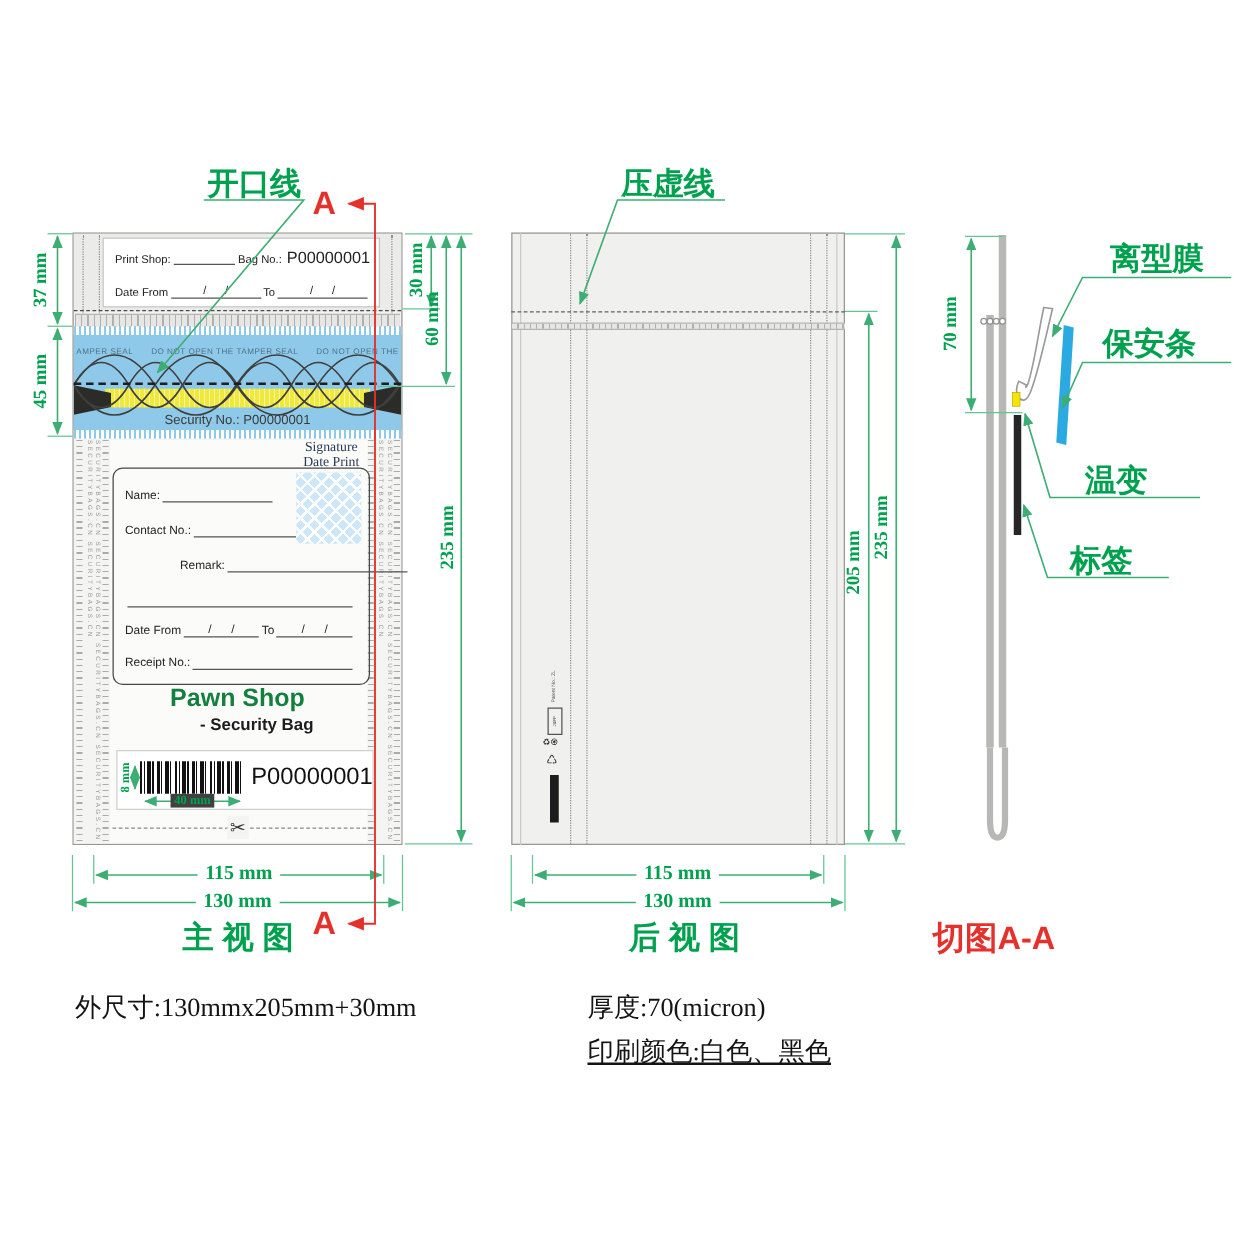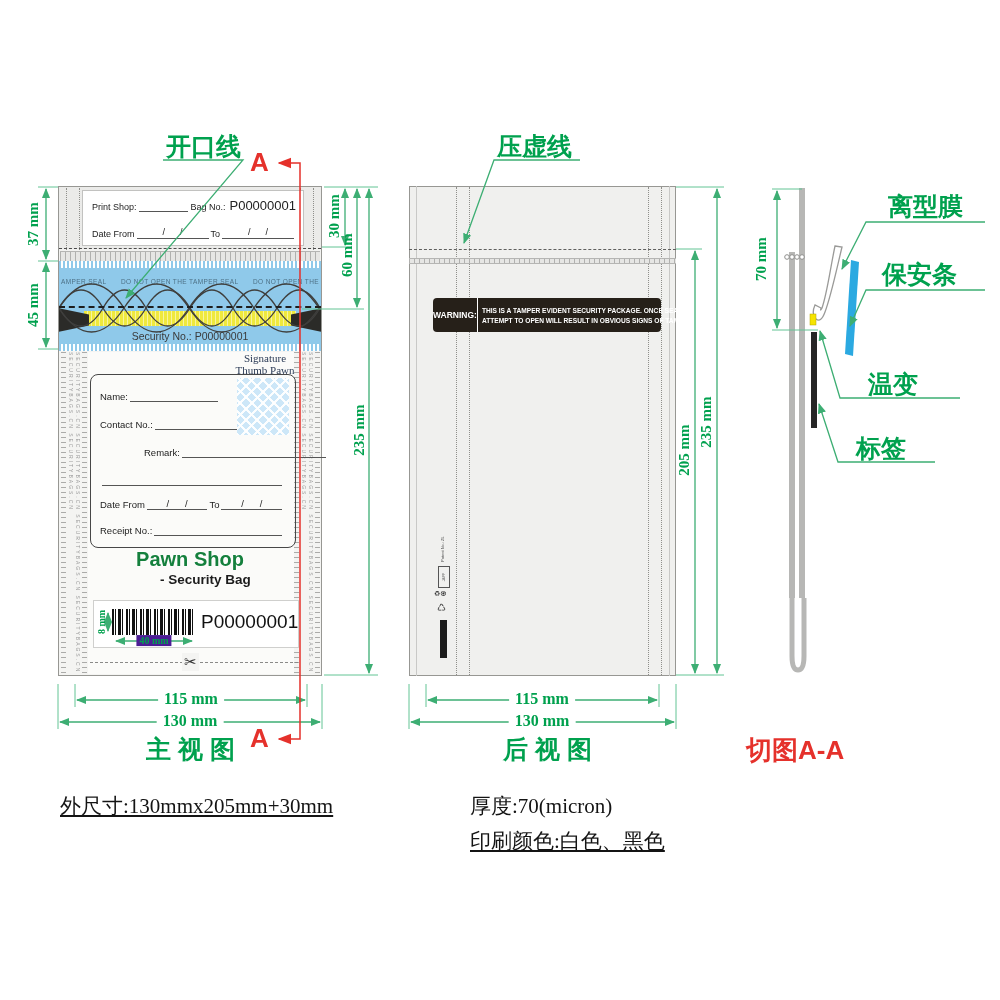--- a/index.html
+++ b/index.html
@@ -86,21 +86,21 @@
   </div>
   <div class="vstrip" style="left:294px;top:352px;width:26px;height:322px;">
     <div class="vticks"></div>
     <div class="vmicro">SECURITYBAGS.CN SECURITYBAGS.CN SECURITYBAGS.CN SECURITYBAGS.CN SECURITYBAGS.CN SECURITYBAGS.CN</div>
     <div class="vticks"></div>
   </div>
   <div class="abs" style="left:88px;top:352px;width:206px;height:322px;background:#fbfbf9;"></div>
 
   <div class="abs" style="left:233px;top:352px;width:64px;text-align:center;font:11px 'Liberation Serif',serif;color:#2a3a55;line-height:12px;z-index:5;">
     <div>Signature</div>
-    <div>Thumb Pawn</div>
+    <div>Date Print</div>
   </div>
   <div class="abs" style="left:237px;top:378px;width:52px;height:57px;z-index:5;background-color:#cde7f8;background-image:repeating-linear-gradient(45deg,rgba(255,255,255,.95) 0 2px,transparent 2px 8px),repeating-linear-gradient(-45deg,rgba(255,255,255,.95) 0 2px,transparent 2px 8px);"></div>
 
   <div class="abs" style="left:90px;top:374px;width:204px;height:172px;border:1.5px solid #474747;border-radius:8px;"></div>
   <div class="frow" style="left:100px;top:390px;width:120px;">
     <span>Name:</span>
     <span class="uline"></span>
   </div>
   <div class="frow" style="left:100px;top:418px;width:140px;">
     <span>Contact No.:</span>
@@ -124,40 +124,33 @@
     <span class="uline"></span>
   </div>
 
   <div class="abs" style="left:59px;top:548px;width:262px;text-align:center;font:bold 20px 'Liberation Sans',sans-serif;color:#15803d;text-shadow:0 0 3px #fff,0 0 3px #fff;z-index:5;">Pawn Shop</div>
   <div class="abs" style="left:160px;top:572px;font:bold 13.5px 'Liberation Sans',sans-serif;color:#1c1c1c;text-shadow:0 0 3px #fff;z-index:5;">- Security Bag</div>
 
   <div class="abs" style="left:93px;top:600px;width:204px;height:46px;background:#fff;border:1px solid #cfcfcd;z-index:5;"></div>
   <div class="abs" style="left:112px;top:609px;width:84px;height:26px;z-index:6;background:repeating-linear-gradient(90deg,#111 0 2px,#fff 2px 3px,#111 3px 4px,#fff 4px 6px,#111 6px 9px,#fff 9px 10px,#111 10px 11px,#fff 11px 14px);"></div>
   <div class="abs" style="left:201px;top:611px;font:19px 'Liberation Sans',sans-serif;color:#111;z-index:6;">P00000001</div>
   <div class="rdim" style="left:101px;top:622px;font-size:10px;">8 mm</div>
-  <div class="hdim" style="left:154px;top:641px;font-size:10px;padding:0 3px;background:#4c1d95;">40 mm</div>
+  <div class="hdim" style="left:154px;top:641px;font-size:10px;padding:0 3px;background:#404040;">40 mm</div>
 
   <div class="abs" style="left:90px;top:662px;width:208px;height:0;border-top:1px dashed #8a8a88;z-index:5;"></div>
   <span class="abs" style="left:182px;top:653px;font-size:15px;color:#333;z-index:6;background:#f4f4f2;padding:0 2px;">✂</span>
 
   <div class="bag" style="left:409px;top:186px;width:267px;height:490px;background:#f0f0ee;"></div>
   <div class="abs" style="left:416px;top:186px;width:1px;height:490px;background:#c9c9c7;"></div>
   <div class="abs" style="left:669px;top:186px;width:1px;height:490px;background:#c9c9c7;"></div>
   <div class="channel" style="left:456px;top:187px;width:14px;height:488px;"></div>
   <div class="channel" style="left:648px;top:187px;width:14px;height:488px;"></div>
   <div class="abs" style="left:409px;top:249px;width:267px;height:0;border-top:1.5px dashed #5f5f5d;"></div>
   <div class="abs ticksH" style="left:409px;top:258px;width:267px;height:4px;border-top:1px solid #b5b5b3;border-bottom:1px solid #b5b5b3;"></div>
 
-  <div class="abs" style="left:433px;top:298px;width:228px;height:34px;background:#262019;border-radius:4px;display:flex;align-items:stretch;z-index:5;">
-    <div style="width:56px;display:flex;align-items:center;justify-content:center;font:bold 8.5px 'Liberation Sans',sans-serif;color:#fff;border-right:1px solid #fff;">WARNING:</div>
-    <div style="flex:1;display:flex;flex-direction:column;justify-content:center;padding:0 4px;">
-      <div style="font:bold 6.6px 'Liberation Sans',sans-serif;color:#fff;white-space:nowrap;">THIS IS A TAMPER EVIDENT SECURITY PACKAGE. ONCE SEALED,ANY</div>
-      <div style="font:bold 6.6px 'Liberation Sans',sans-serif;color:#fff;white-space:nowrap;margin-top:3px;">ATTEMPT TO  OPEN WILL RESULT IN OBVIOUS SIGNS OF TAMPERING.</div>
-    </div>
-  </div>
 
   <div class="micro" style="left:440px;top:562px;transform:rotate(-90deg);transform-origin:left top;">Patent No.: ZL</div>
   <div class="abs" style="left:438px;top:566px;width:10px;height:20px;border:1px solid #555;display:flex;align-items:center;justify-content:center;">
     <span style="font-size:3.5px;color:#444;transform:rotate(-90deg);white-space:nowrap;">J&amp;FF</span>
   </div>
   <div class="abs" style="left:434px;top:590px;width:20px;font-size:7px;color:#333;">
     <span>♻</span><span>♼</span>
   </div>
   <span class="abs" style="left:437px;top:602px;font-size:10px;color:#333;">♺</span>
   <div class="abs" style="left:440px;top:620px;width:7px;height:38px;background:#1c1c1c;"></div>
@@ -269,17 +262,17 @@
   <div class="rdim" style="left:359px;top:430px;">235 mm</div>
   <div class="rdim" style="left:684px;top:450px;">205 mm</div>
   <div class="rdim" style="left:706px;top:422px;">235 mm</div>
   <div class="rdim" style="left:761px;top:259px;">70 mm</div>
 
   <div class="hdim" style="left:191px;top:700px;">115 mm</div>
   <div class="hdim" style="left:190px;top:722px;">130 mm</div>
   <div class="hdim" style="left:542px;top:700px;">115 mm</div>
   <div class="hdim" style="left:542px;top:722px;">130 mm</div>
 
-  <div class="spec" style="left:60px;top:792px;text-decoration:underline;">外尺寸:130mmx205mm+30mm</div>
+  <div class="spec" style="left:60px;top:792px;">外尺寸:130mmx205mm+30mm</div>
   <div class="spec" style="left:470px;top:792px;">厚度:70(micron)</div>
   <div class="spec" style="left:470px;top:827px;text-decoration:underline;">印刷颜色:白色、黑色</div>
 
 </div>
 
 </body></html>

